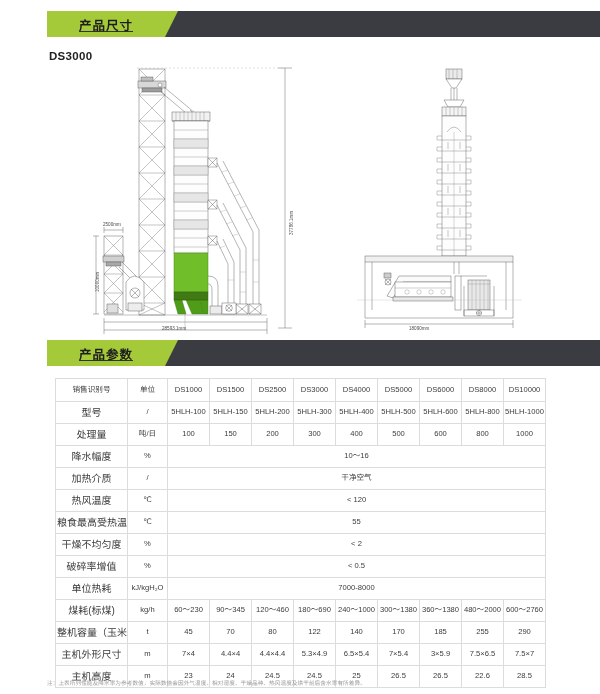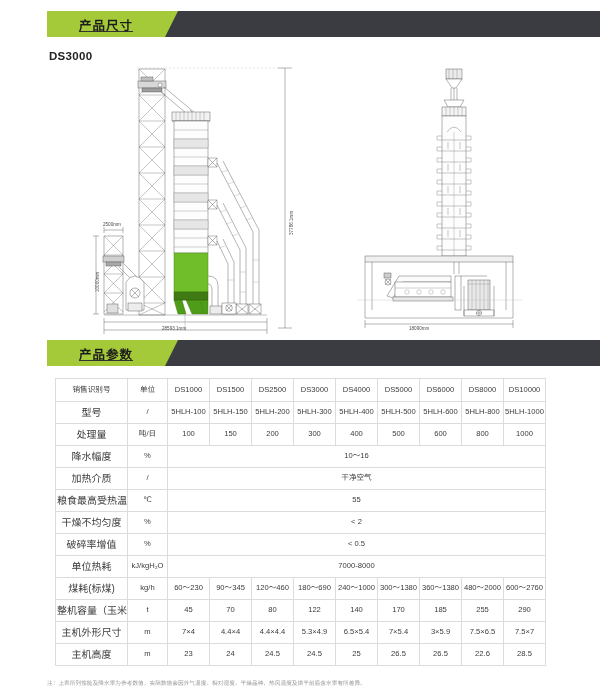--- a/index.html
+++ b/index.html
@@ -549,20 +549,25 @@
           <td class="val-lbl">降水幅度</td>
           <td>%</td>
           <td colspan="9">10～16</td>
         </tr>
         <tr>
           <td class="val-lbl">加热介质</td>
           <td>/</td>
           <td colspan="9">干净空气</td>
         </tr>
         <tr>
+          <td class="val-lbl">热风温度</td>
+          <td>℃</td>
+          <td colspan="9">&lt; 120</td>
+        </tr>
+        <tr>
           <td class="val-lbl">粮食最高受热温度</td>
           <td>℃</td>
           <td colspan="9">55</td>
         </tr>
         <tr>
           <td class="val-lbl">干燥不均匀度</td>
           <td>%</td>
           <td colspan="9">&lt; 2</td>
         </tr>
         <tr>

